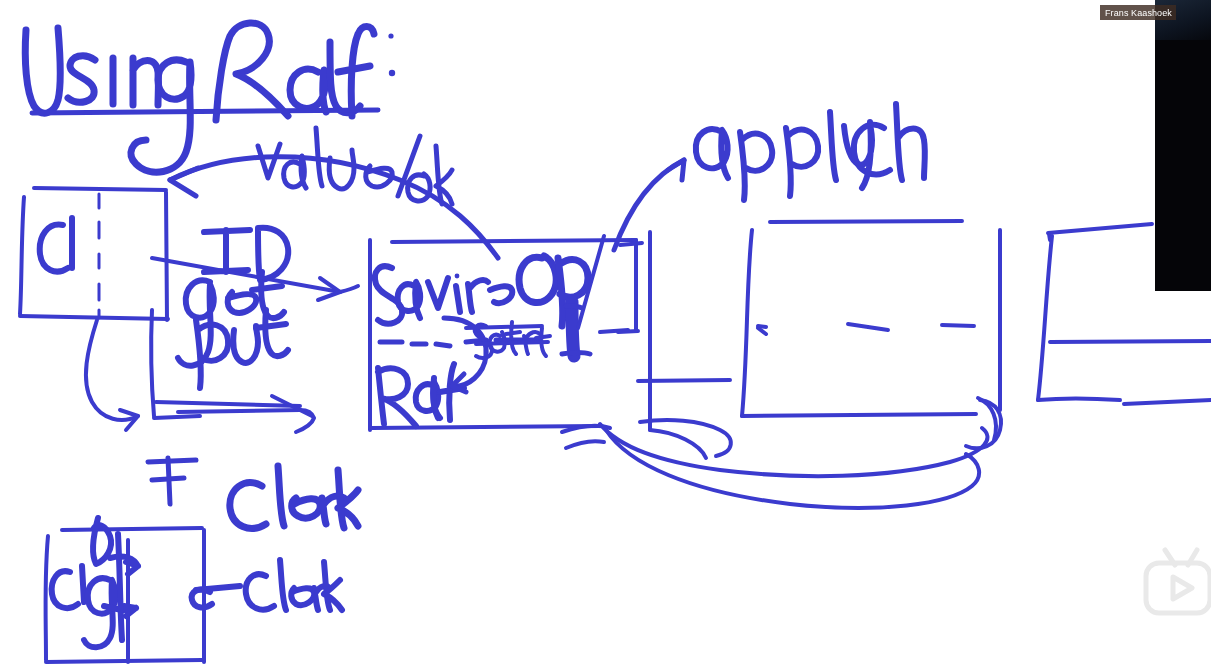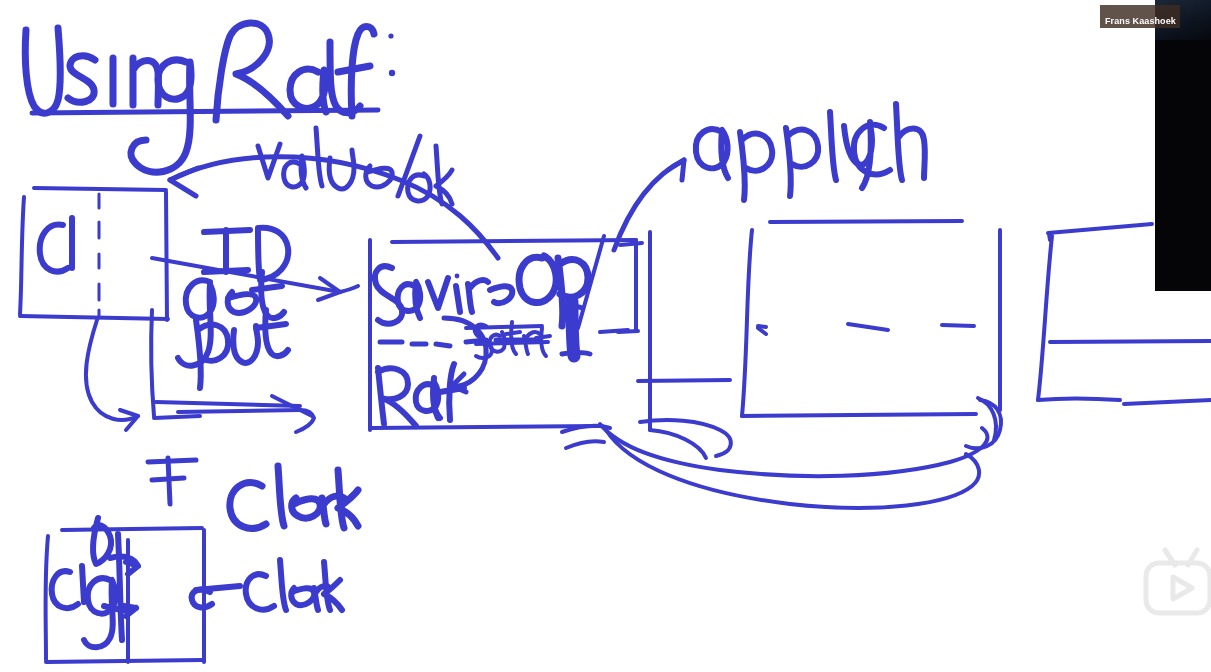--- a/index.html
+++ b/index.html
@@ -36,27 +36,27 @@
     left: 0; top: 0;
     width: 100%;
     height: 40px;
     background: linear-gradient(160deg, #1b2738 0%, #0d1420 60%, #06080d 100%);
   }
   #name-label {
     position: absolute;
     left: 1100px;
     top: 5px;
     height: 15px;
-    padding: 8px 4px 0 5px;
+    padding: 0 4px 0 5px;
     display: flex;
     align-items: center;
     background: rgba(62, 44, 34, 0.82);
     color: #ffffff;
     font-size: 9px;
-    font-weight: bold;
+    font-weight: normal;
     font-family: "Liberation Sans", sans-serif;
     letter-spacing: 0.1px;
     white-space: nowrap;
     z-index: 5;
   }
   
   #watermark {
     position: absolute;
     left: 1139px;
     top: 532px;

